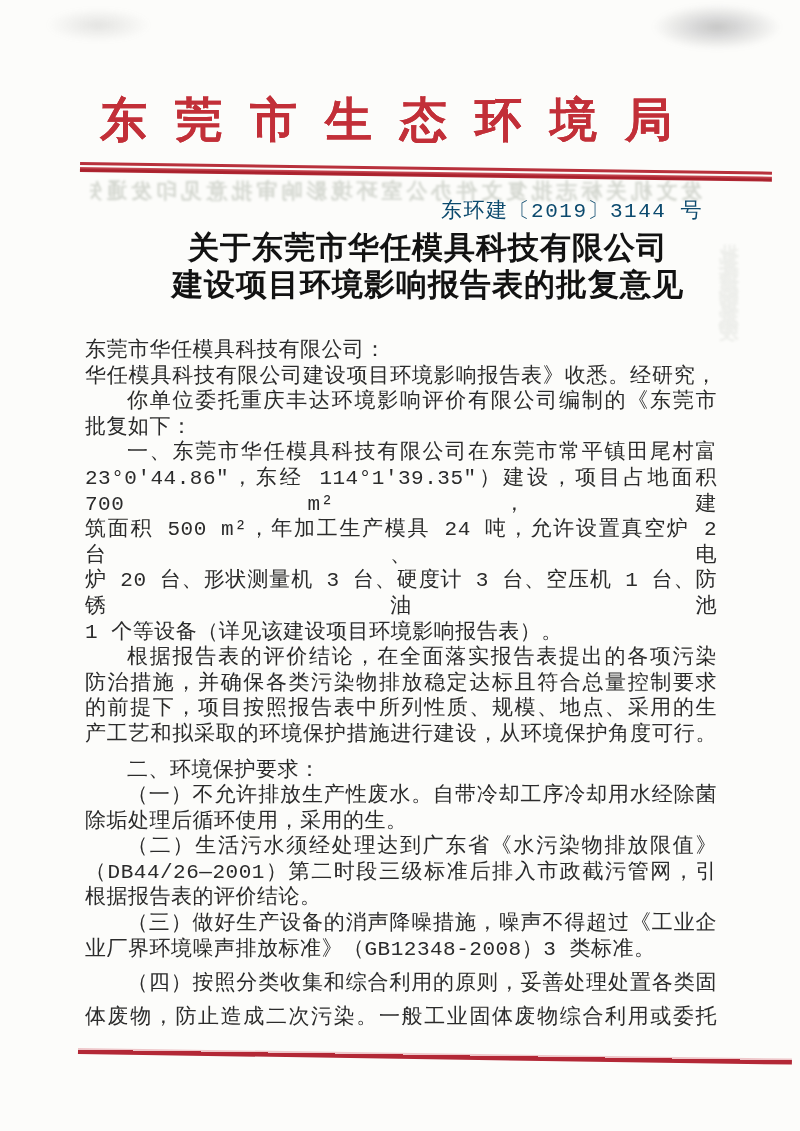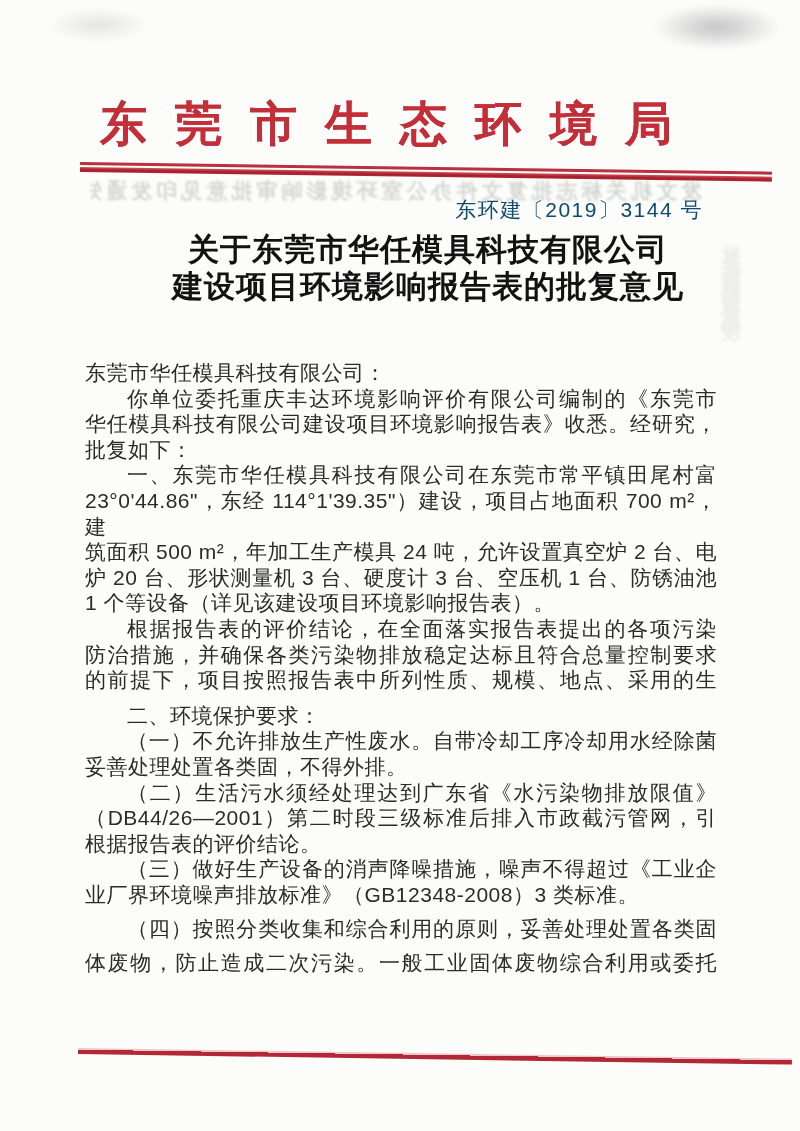--- a/index.html
+++ b/index.html
@@ -2,21 +2,21 @@
 <html><head>
 <meta charset="utf-8">
 <style>
   html,body{margin:0;padding:0;background:#e8e8e8;}
   .page{
     position:relative;
     width:800px;height:1131px;
     margin:0 auto;
     background:#fcfcfa;
     overflow:hidden;
-    font-family:Liberation Sans, sans-serif;
+    font-family:Liberation Mono, monospace;
     color:#2b2b2b;
   }
   
   .masthead{
     position:absolute;top:98px;left:0;width:100%;
     text-align:center;
     font-size:47px;font-weight:700;line-height:52px;
     letter-spacing:28px;
     color:#c22f38;
     white-space:nowrap;
@@ -38,21 +38,21 @@
   .doc-title{
     position:absolute;top:231px;left:0;width:100%;
     transform:translateX(28px);
     text-align:center;
     font-size:31px;font-weight:700;line-height:37px;
     letter-spacing:1px;color:#121212;
     margin:0;
   }
   
   .doc-body{
-    position:absolute;top:360px;left:85px;width:632px;
+    position:absolute;top:338px;left:85px;width:632px;
     font-size:21px;line-height:25.6px;
     color:#2b2b2b;
     letter-spacing:.5px;
   }
   .ln{text-align:justify;text-align-last:justify;}
   .ln.end{text-align-last:left;}
   .ln.ind{text-indent:42px;}
   .para{margin:0;}
   .para.sec-gap{margin-top:10px;}
   .para.wide{margin-top:5px;}
@@ -116,46 +116,47 @@
 
   <div class="doc-number">东环建〔2019〕3144 号</div>
 
   <h1 class="doc-title"><span>关于东莞市华任模具科技有限公司</span><br><span>建设项目环境影响报告表的批复意见</span></h1>
 
   <div class="doc-body">
 
     <div class="ln end">东莞市华任模具科技有限公司：</div>
 
     <div class="para">
+      <div class="ln">华任模具科技有限公司建设项目环境影响报告表》收悉。经研究，</div>
       <div class="ln ind">你单位委托重庆丰达环境影响评价有限公司编制的《东莞市</div>
-      <div class="ln">华任模具科技有限公司建设项目环境影响报告表》收悉。经研究，</div>
       <div class="ln end">批复如下：</div>
     </div>
 
     <div class="para">
       <div class="ln ind">一、东莞市华任模具科技有限公司在东莞市常平镇田尾村富</div>
       <div class="ln">23°0'44.86"，东经 114°1'39.35"）建设，项目占地面积 700 m²，建</div>
       <div class="ln">筑面积 500 m²，年加工生产模具 24 吨，允许设置真空炉 2 台、电</div>
       <div class="ln">炉 20 台、形状测量机 3 台、硬度计 3 台、空压机 1 台、防锈油池</div>
       <div class="ln end">1 个等设备（详见该建设项目环境影响报告表）。</div>
     </div>
 
     <div class="para">
       <div class="ln ind">根据报告表的评价结论，在全面落实报告表提出的各项污染</div>
       <div class="ln">防治措施，并确保各类污染物排放稳定达标且符合总量控制要求</div>
       <div class="ln">的前提下，项目按照报告表中所列性质、规模、地点、采用的生</div>
+      <div class="ln">产工艺和拟采取的环境保护措施进行建设，从环境保护角度可行。</div>
     </div>
 
     <div class="para sec-gap">
       <div class="ln ind end">二、环境保护要求：</div>
     </div>
 
     <div class="para">
       <div class="ln ind">（一）不允许排放生产性废水。自带冷却工序冷却用水经除菌</div>
-      <div class="ln end">妥善处理处置各类固，不得外排。</div>
+      <div class="ln end">除垢处理后循环使用，采用的生。</div>
     </div>
 
     <div class="para">
       <div class="ln ind">（二）生活污水须经处理达到广东省《水污染物排放限值》</div>
       <div class="ln">（DB44/26—2001）第二时段三级标准后排入市政截污管网，引</div>
       <div class="ln end">根据报告表的评价结论。</div>
     </div>
 
     <div class="para">
       <div class="ln ind">（三）做好生产设备的消声降噪措施，噪声不得超过《工业企</div>

